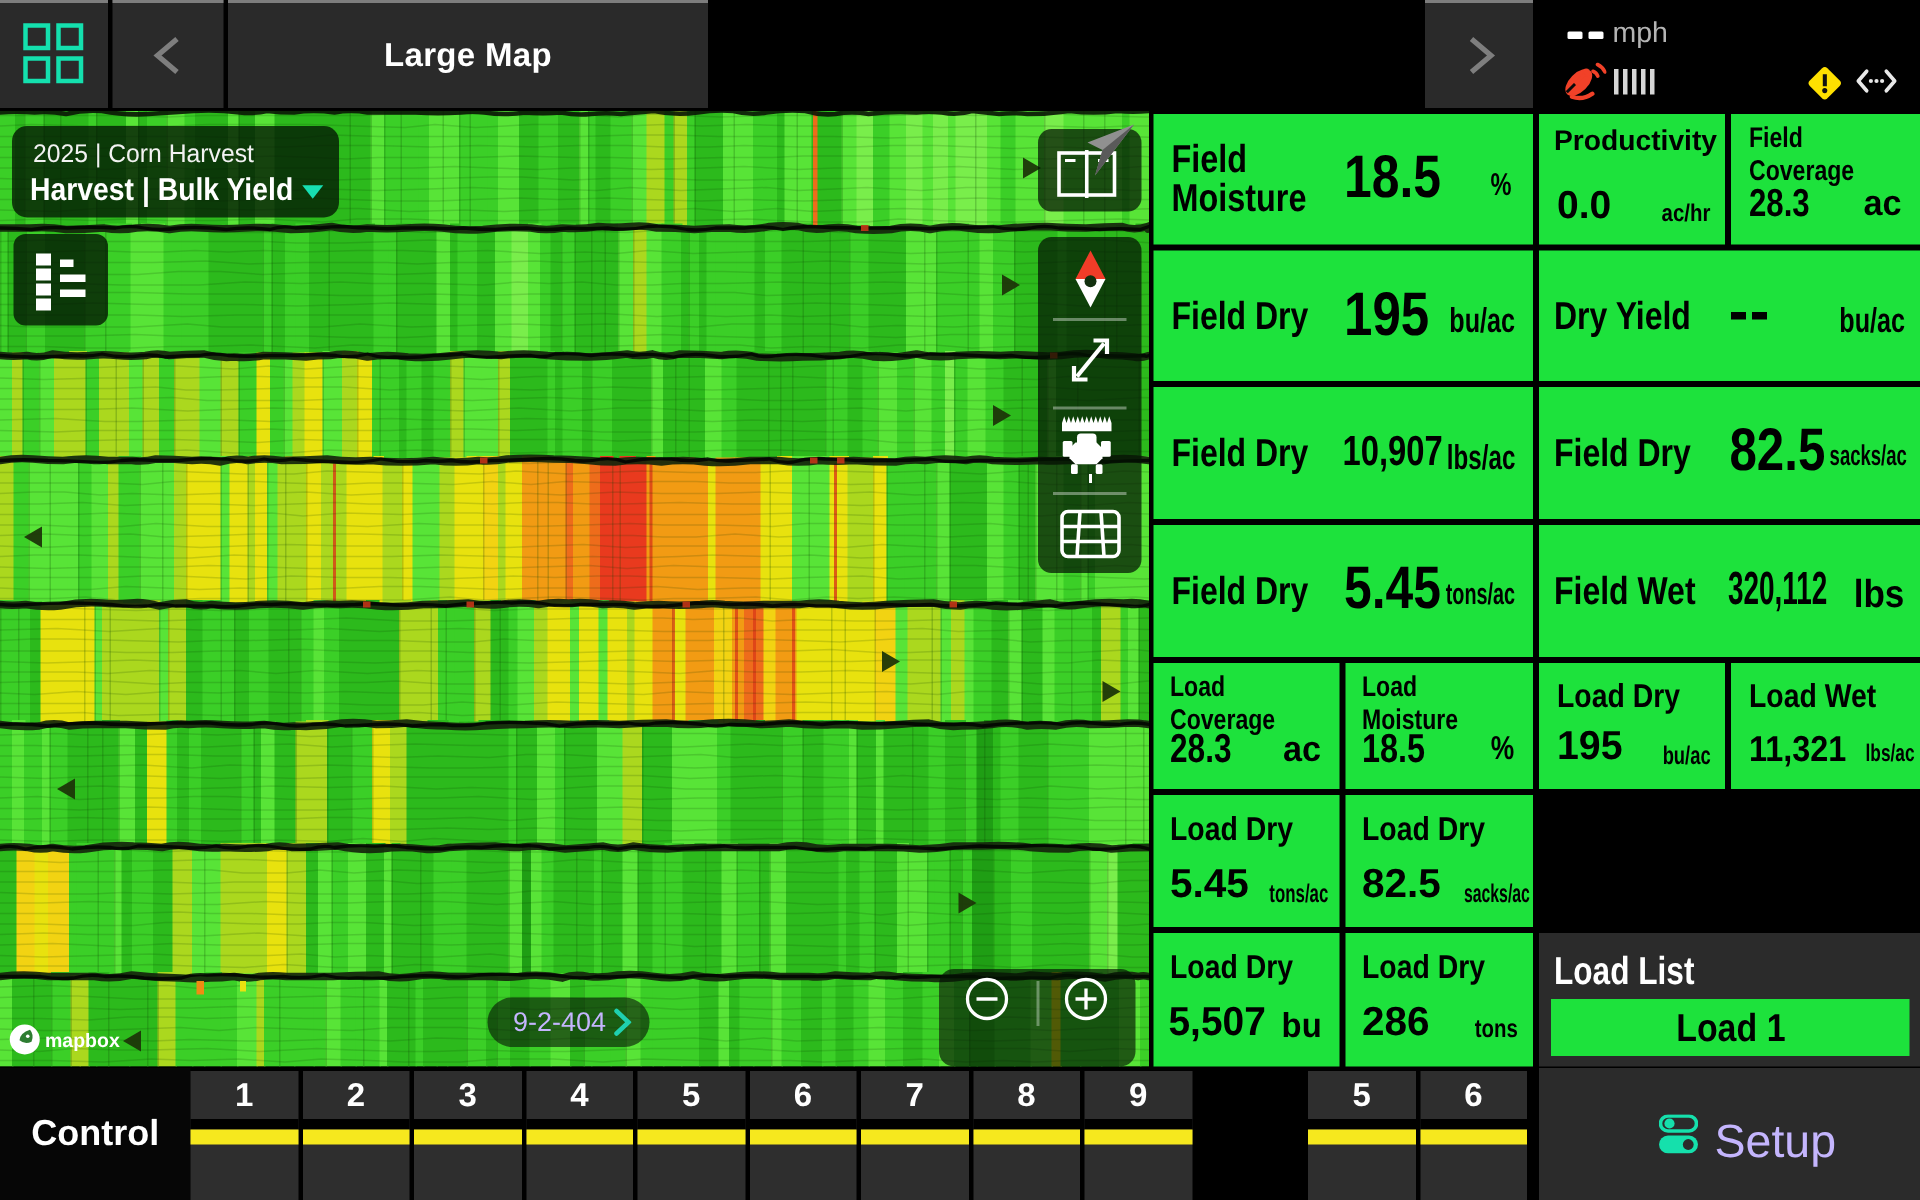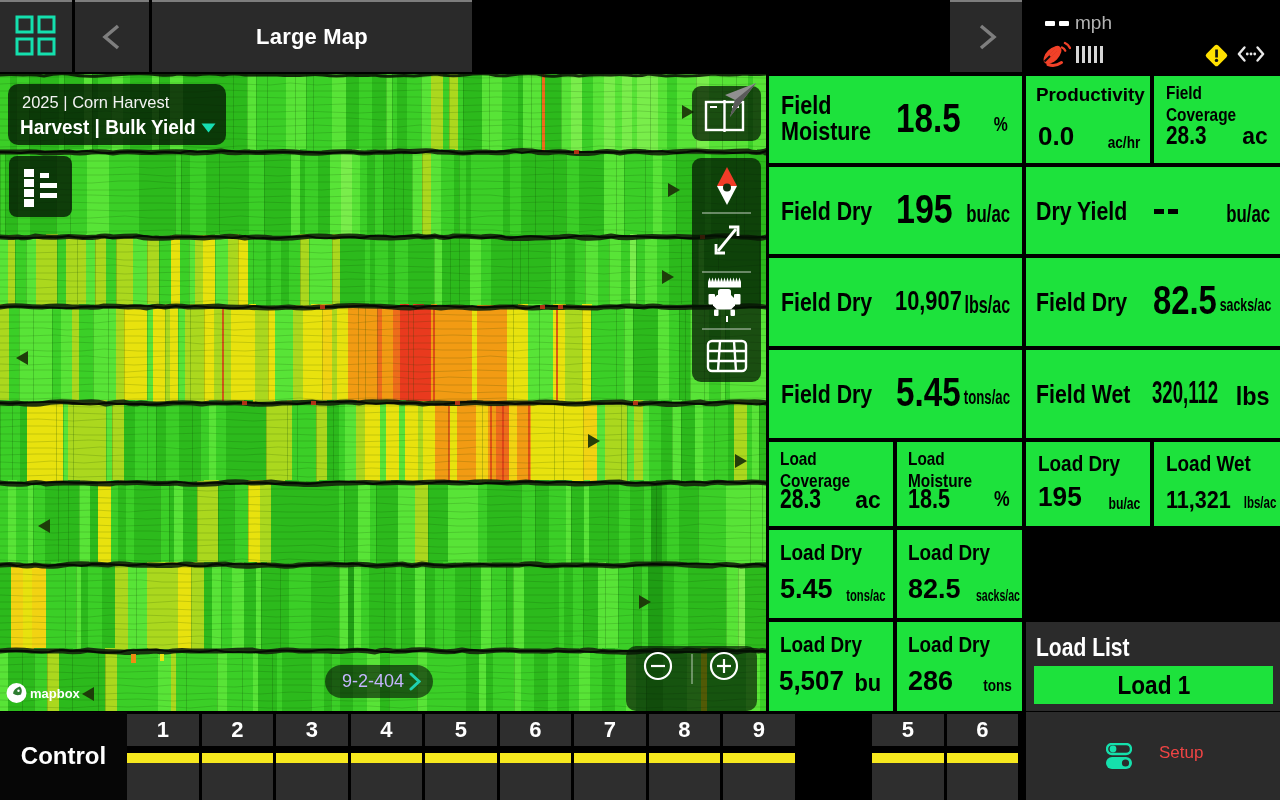--- a/index.html
+++ b/index.html
@@ -1333,15 +1333,15 @@
         <div class="rowbar"></div>
       </div>
     </div>
   <div class="abs" style="left:1026px;top:712px;width:254px;height:88px;background:#2b2b2b;">
     <svg class="abs" style="left:80px;top:31px;" width="26" height="26" viewBox="0 0 26 26">
       <rect x="1" y="1" width="24" height="10" rx="5" fill="none" stroke="#15e0ac" stroke-width="2.4"></rect>
       <circle cx="7" cy="6" r="3.4" fill="#15e0ac"></circle>
       <rect x="0" y="14" width="26" height="12" rx="6" fill="#15e0ac"></rect>
       <circle cx="19.5" cy="20" r="3.6" fill="#2b2b2b"></circle>
     </svg>
-    <div class="abs" style="left:117px;top:31px;color:#ef4444;font-size:17px;font-weight:500;margin-left:16px;">Setup</div>
+    <div class="abs" style="left:117px;top:31px;color:#c4b5fd;font-size:31px;font-weight:500;">Setup</div>
   </div>
 </div>
 
 </body></html>

